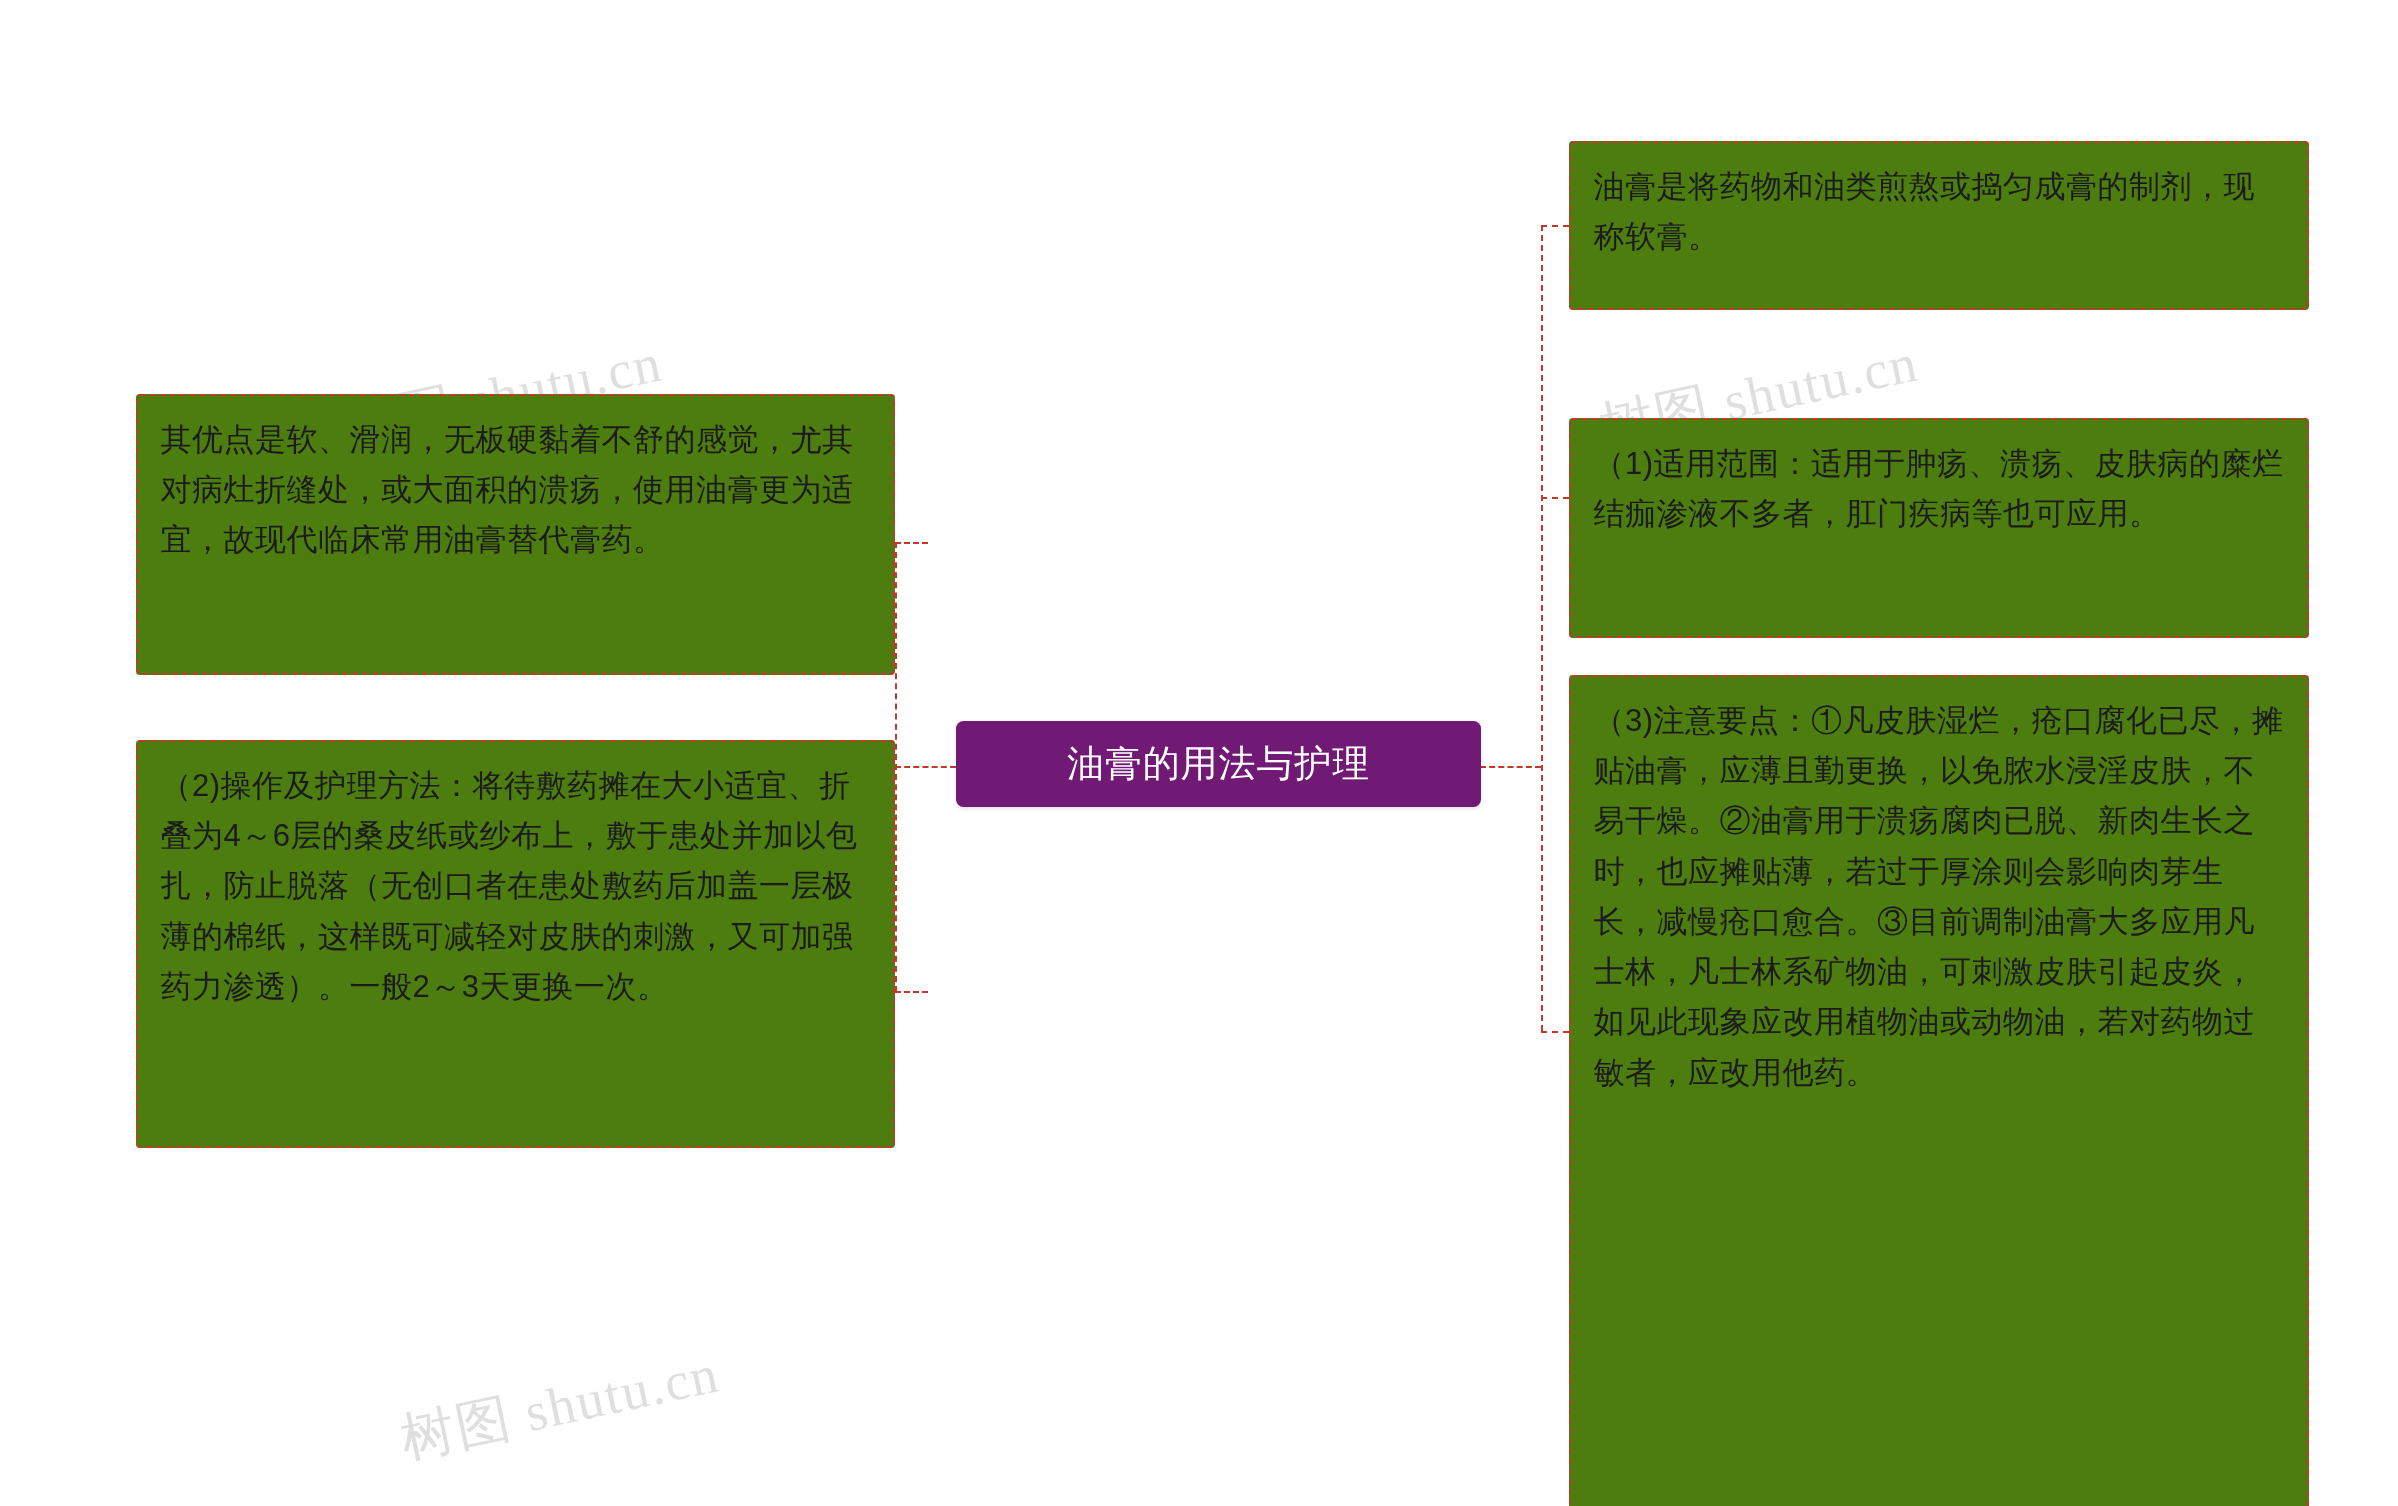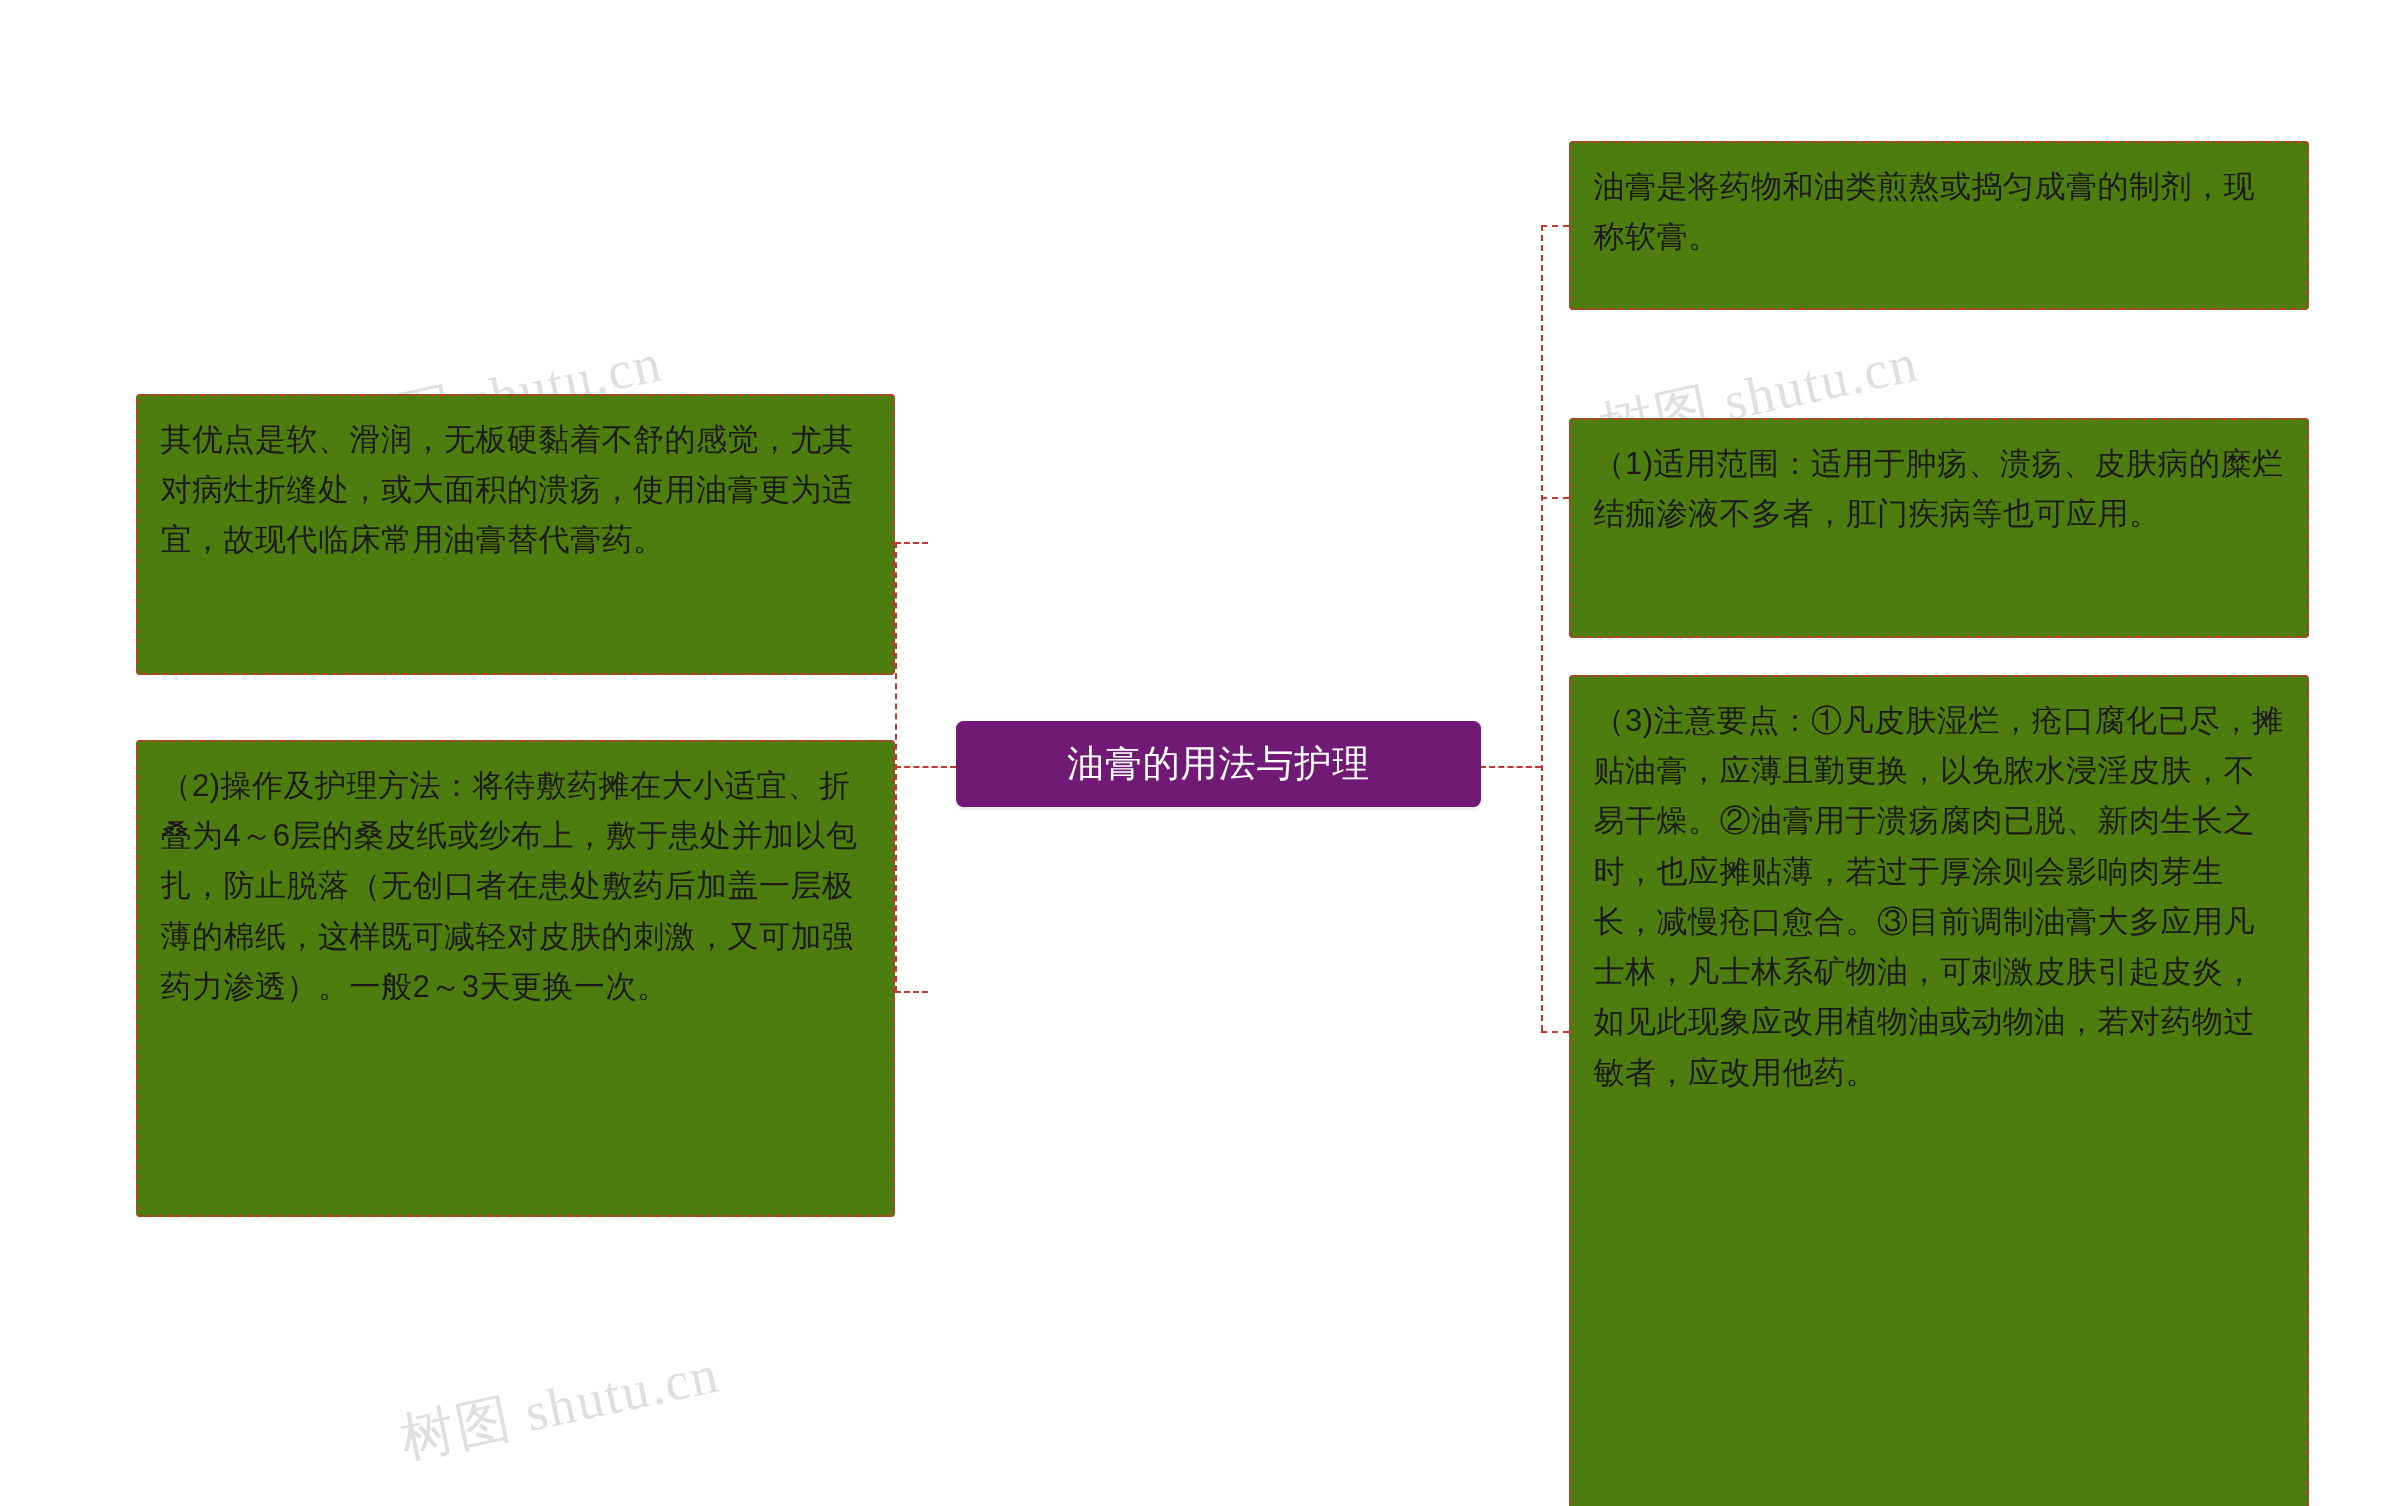--- a/index.html
+++ b/index.html
@@ -99,21 +99,21 @@
   <div class="conn conn-h" style="left:1541px; top:1031px; width:28px;"></div>
 
   <div class="center-node" style="left:956px; top:721px; width:525px; text-align:center; box-sizing:border-box;">
     <span>油膏的用法与护理</span>
   </div>
 
   <div class="leaf" style="left:136px; top:394px; width:759px; height:281px;">
     <span>其优点是软、滑润，无板硬黏着不舒的感觉，尤其对病灶折缝处，或大面积的溃疡，使用油膏更为适宜，故现代临床常用油膏替代膏药。</span>
   </div>
 
-  <div class="leaf" style="left:136px; top:740px; width:759px; height:477px;">
+  <div class="leaf" style="left:136px; top:740px; width:759px; height:408px;">
     <span>（2)操作及护理方法：将待敷药摊在大小适宜、折叠为4～6层的桑皮纸或纱布上，敷于患处并加以包扎，防止脱落（无创口者在患处敷药后加盖一层极薄的棉纸，这样既可减轻对皮肤的刺激，又可加强药力渗透）。一般2～3天更换一次。</span>
   </div>
 
   <div class="leaf" style="left:1569px; top:141px; width:740px; height:169px;">
     <span>油膏是将药物和油类煎熬或捣匀成膏的制剂，现称软膏。</span>
   </div>
 
   <div class="leaf" style="left:1569px; top:384px; width:740px; height:220px;margin-top:34px;">
     <span>（1)适用范围：适用于肿疡、溃疡、皮肤病的糜烂结痂渗液不多者，肛门疾病等也可应用。</span>
   </div>

